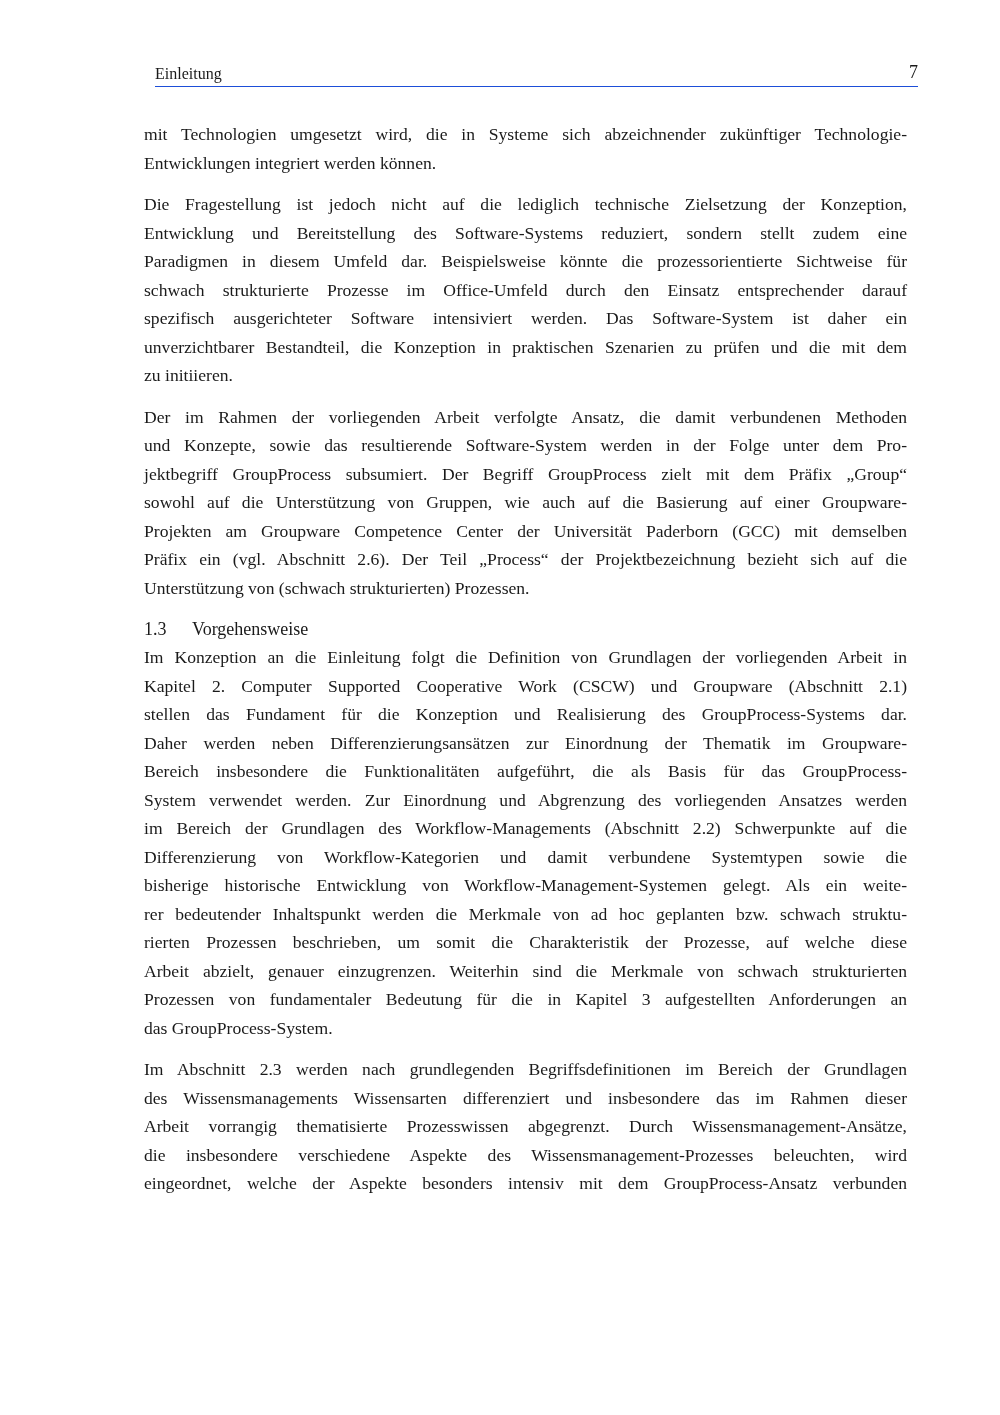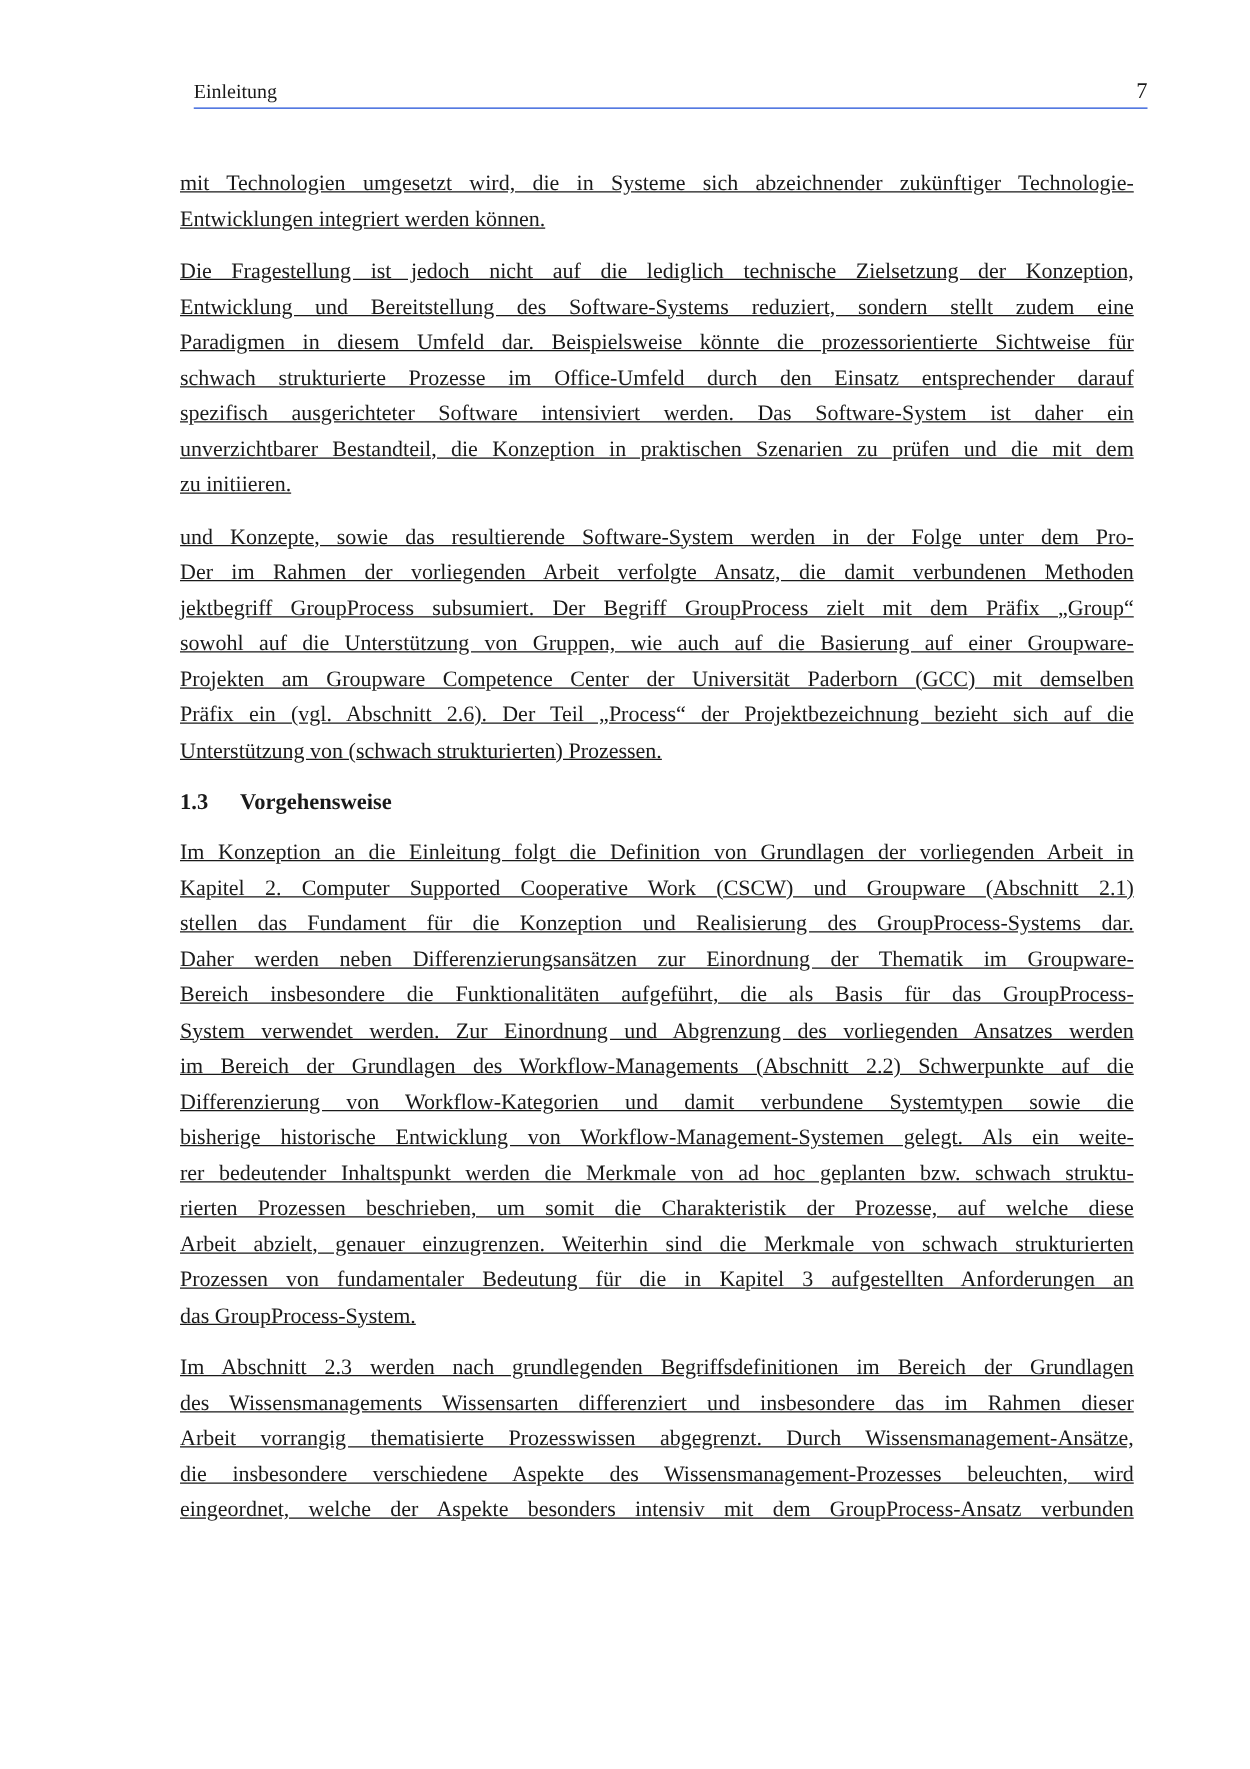--- a/index.html
+++ b/index.html
@@ -41,37 +41,36 @@
     bottom: 3px;
     font-size: 18px;
   }
   .content {
     position: absolute;
     top: 120px;
     left: 0;
     width: 763px;
   }
   .para {
-    margin: 12px 0 13px 0;
-    text-decoration: underline;
+    margin: 0 0 13px 0;
   }
   .line {
     display: block;
     font-size: 17.6px;
     line-height: 28.5px;
     height: 28.5px;
     text-align: justify;
     text-align-last: justify;
     white-space: nowrap;
   }
   .line.last {
     text-align-last: left;
   }
   .heading {
-    font-weight: bold;
+    font-weight: normal;
     font-size: 18px;
     line-height: 28px;
     margin: 6px 0 0 0;
   }
   .heading .num {
     display: inline-block;
     width: 48px;
   }
 </style>
 </head>
@@ -95,22 +94,22 @@
       <span class="line">Die Fragestellung ist jedoch nicht auf die lediglich technische Zielsetzung der Konzeption,</span>
       <span class="line">Entwicklung und Bereitstellung des Software-Systems reduziert, sondern stellt zudem eine</span>
       <span class="line">Paradigmen in diesem Umfeld dar. Beispielsweise könnte die prozessorientierte Sichtweise für</span>
       <span class="line">schwach strukturierte Prozesse im Office-Umfeld durch den Einsatz entsprechender darauf</span>
       <span class="line">spezifisch ausgerichteter Software intensiviert werden. Das Software-System ist daher ein</span>
       <span class="line">unverzichtbarer Bestandteil, die Konzeption in praktischen Szenarien zu prüfen und die mit dem</span>
       <span class="line last">zu initiieren.</span>
     </p>
 
     <p class="para">
+      <span class="line">Der im Rahmen der vorliegenden Arbeit verfolgte Ansatz, die damit verbundenen Methoden</span>
       <span class="line">und Konzepte, sowie das resultierende Software-System werden in der Folge unter dem Pro-</span>
-      <span class="line">Der im Rahmen der vorliegenden Arbeit verfolgte Ansatz, die damit verbundenen Methoden</span>
       <span class="line">jektbegriff GroupProcess subsumiert. Der Begriff GroupProcess zielt mit dem Präfix „Group“</span>
       <span class="line">sowohl auf die Unterstützung von Gruppen, wie auch auf die Basierung auf einer Groupware-</span>
       <span class="line">Projekten am Groupware Competence Center der Universität Paderborn (GCC) mit demselben</span>
       <span class="line">Präfix ein (vgl. Abschnitt 2.6). Der Teil „Process“ der Projektbezeichnung bezieht sich auf die</span>
       <span class="line last">Unterstützung von (schwach strukturierten) Prozessen.</span>
     </p>
 
     <div class="heading">
       <span class="num">1.3</span><span>Vorgehensweise</span>
     </div>

